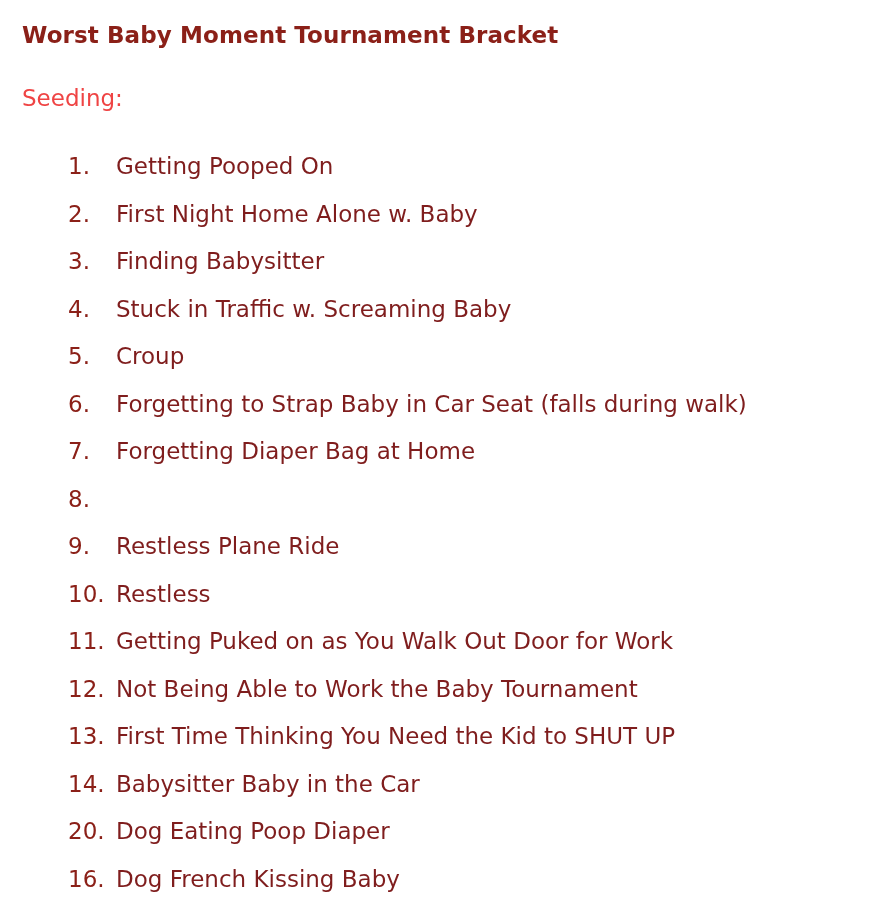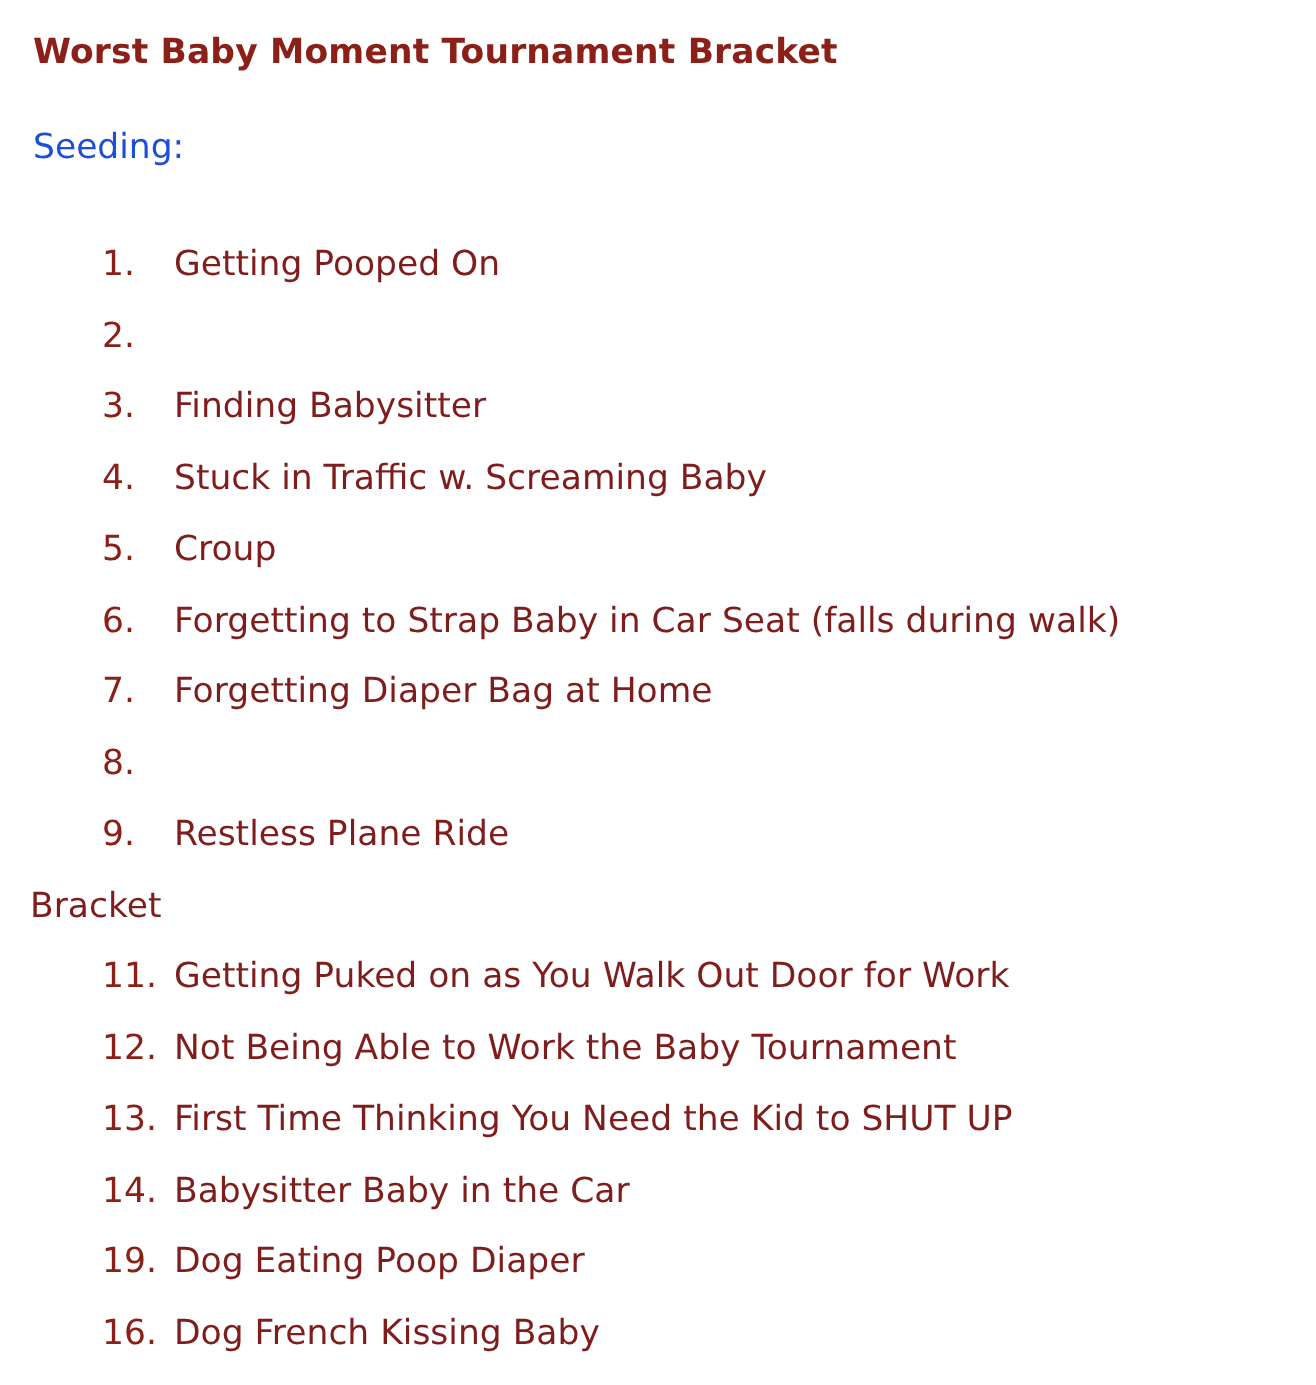--- a/index.html
+++ b/index.html
@@ -26,22 +26,22 @@
     line-height: 1.0;
     letter-spacing: 0.1px;
     color: #8b2018;
     margin: 0 0 0 2px;
     padding-top: 6px;
     white-space: nowrap;
   }
   .section-label {
     font-size: 23px;
     line-height: 1.0;
-    color: #1d4ed8;
-    margin: 0 0 10px 2px;
+    color: #ef4444;
+    margin: 0 0 0 2px;
     padding-top: 40px;
     white-space: nowrap;
   }
   .seed-list {
     margin: 0;
     padding: 0;
     list-style: none;
     padding-top: 33px;
   }
   .seed-item {
@@ -73,20 +73,21 @@
 
   <div class="section-label">Seeding:</div>
 
   <ol class="seed-list" id="seed-list">
       <li class="seed-item">
         <span class="seed-num">1.</span>
         <span class="seed-text">Getting Pooped On</span>
       </li>
       <li class="seed-item">
         <span class="seed-num">2.</span>
+        <span class="seed-text">First Night Home Alone w. Baby</span>
       </li>
       <li class="seed-item">
         <span class="seed-num">3.</span>
         <span class="seed-text">Finding Babysitter</span>
       </li>
       <li class="seed-item">
         <span class="seed-num">4.</span>
         <span class="seed-text">Stuck in Traffic w. Screaming Baby</span>
       </li>
       <li class="seed-item">
@@ -102,40 +103,41 @@
         <span class="seed-text">Forgetting Diaper Bag at Home</span>
       </li>
       <li class="seed-item">
         <span class="seed-num">8.</span>
       </li>
       <li class="seed-item">
         <span class="seed-num">9.</span>
         <span class="seed-text">Restless Plane Ride</span>
       </li>
       <li class="seed-item">
-        <span class="seed-text">Bracket</span>
+        <span class="seed-num">10.</span>
+        <span class="seed-text">Restless</span>
       </li>
       <li class="seed-item">
         <span class="seed-num">11.</span>
         <span class="seed-text">Getting Puked on as You Walk Out Door for Work</span>
       </li>
       <li class="seed-item">
         <span class="seed-num">12.</span>
         <span class="seed-text">Not Being Able to Work the Baby Tournament</span>
       </li>
       <li class="seed-item">
         <span class="seed-num">13.</span>
         <span class="seed-text">First Time Thinking You Need the Kid to SHUT UP</span>
       </li>
       <li class="seed-item">
         <span class="seed-num">14.</span>
         <span class="seed-text">Babysitter Baby in the Car</span>
       </li>
       <li class="seed-item">
-        <span class="seed-num">19.</span>
+        <span class="seed-num">20.</span>
         <span class="seed-text">Dog Eating Poop Diaper</span>
       </li>
       <li class="seed-item">
         <span class="seed-num">16.</span>
         <span class="seed-text">Dog French Kissing Baby</span>
       </li>
     </ol>
 
 </div>
 

